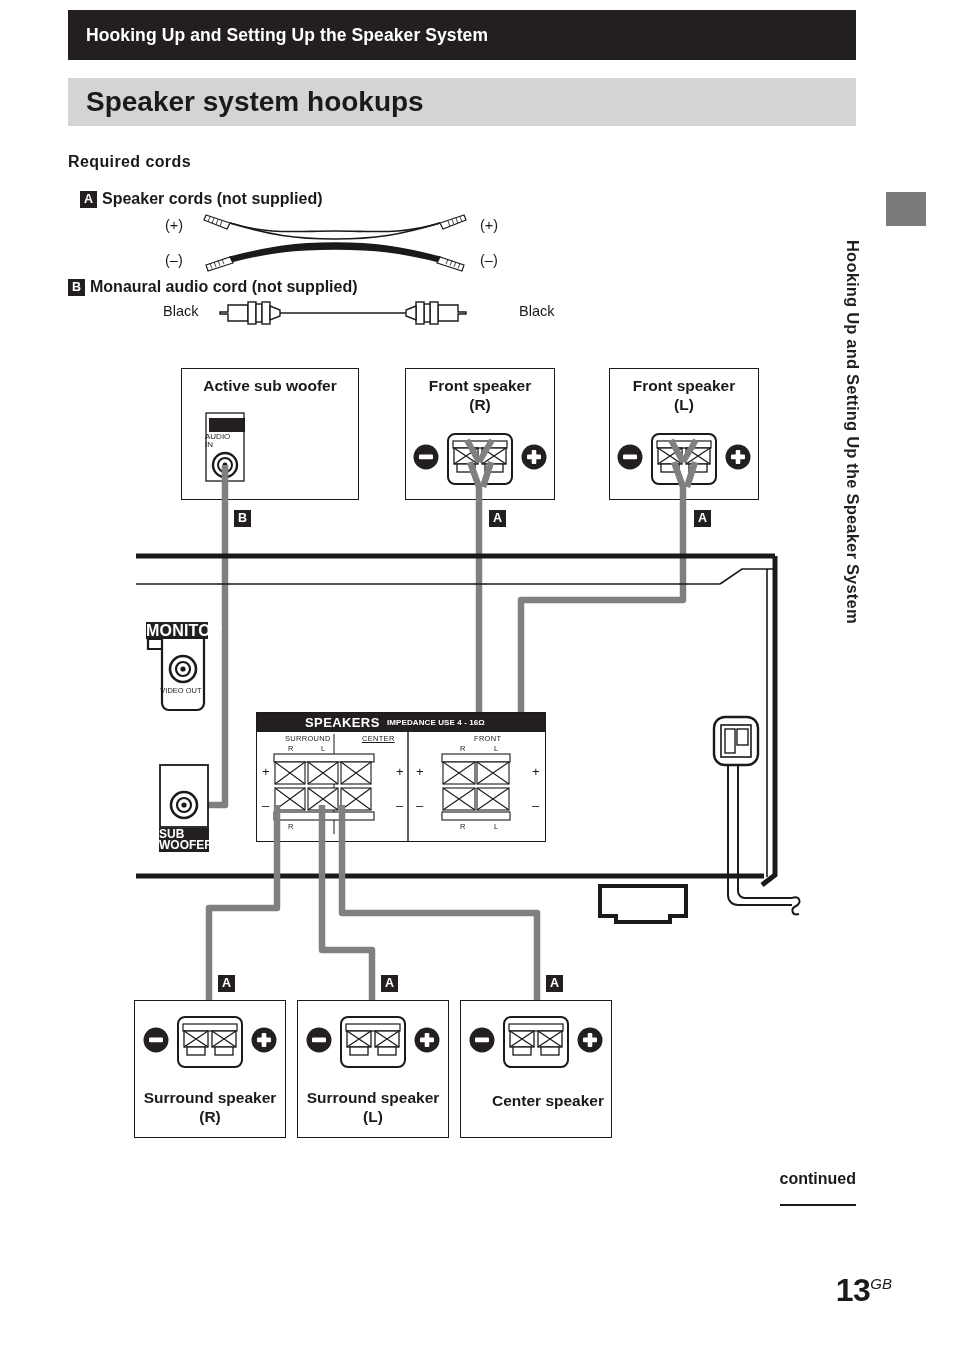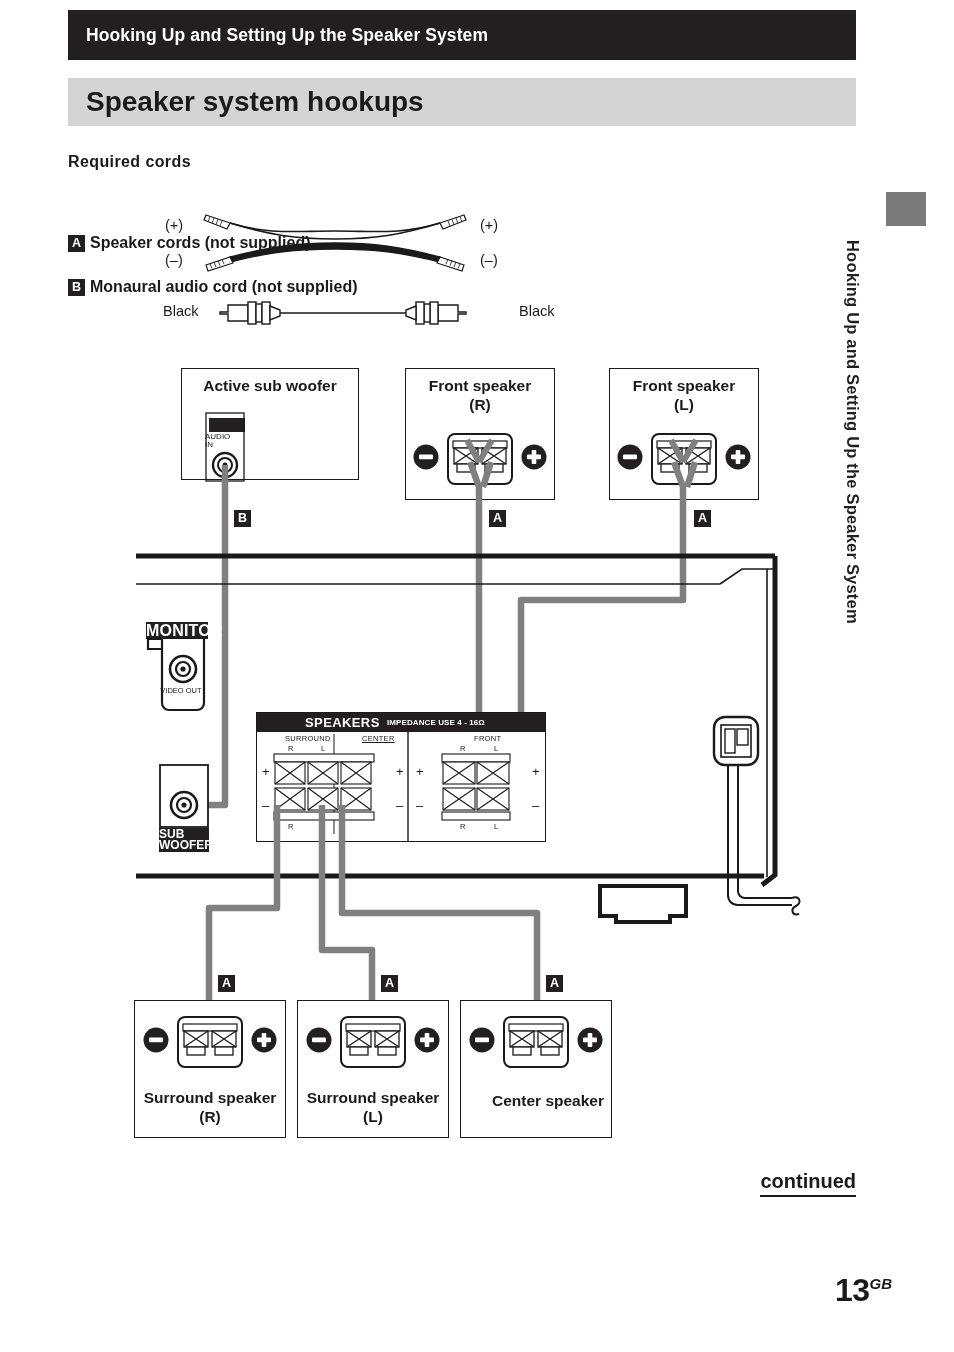--- a/index.html
+++ b/index.html
@@ -50,21 +50,21 @@
     font-size: 16.5px; font-weight: bold; letter-spacing: .2px;
     color: #231f20; white-space: nowrap;
   }
 
   
   #required-title {
     position: absolute; left: 68px; top: 153px;
     font-size: 16px; font-weight: bold; letter-spacing: .4px;
   }
   .cord-heading { position: absolute; font-size: 16px; font-weight: bold; white-space: nowrap; }
-  #cord-a-heading { left: 68px; top: 190px; margin-top: 44px; }
+  #cord-a-heading { left: 80px; top: 190px; }
   #cord-b-heading { left: 68px; top: 278px; }
   .tag {
     display: inline-block;
     background: #231f20; color: #fff;
     font-size: 12.5px; font-weight: bold;
     width: 17px; height: 17px; line-height: 17px;
     text-align: center; vertical-align: 1px;
     margin-right: 5px;
     font-family: "Liberation Sans", sans-serif;
   }
@@ -91,30 +91,30 @@
     position: absolute;
     background: #231f20; color: #fff;
     font-size: 12.5px; font-weight: bold;
     width: 17px; height: 17px; line-height: 17px;
     text-align: center;
   }
 
   
   #continued {
     position: absolute; right: 98px; top: 1170px;
-    font-size: 20px; font-weight: bold;
+    font-size: 16px; font-weight: bold;
     border-bottom: 2px solid #1a1a1a;
-    padding-bottom: 2px;
+    padding-bottom: 16px;
     margin-left: 12px;
   }
   #page-num {
     position: absolute; right: 62px; top: 1272px;
     font-size: 32px; font-weight: bold; letter-spacing: -.5px;
   }
-  #page-num sup { font-size: 15px; font-style: italic; font-weight: bold; letter-spacing: 0; }
+  #page-num sup { font-size: 15px; font-style: italic; font-weight: normal; letter-spacing: 0; }
 </style>
 </head>
 <body>
 
 <div id="chapter-bar">
   <div class="txt">Hooking Up and Setting Up the Speaker System</div>
 </div>
 <div id="section-bar">
   <div class="txt">Speaker system hookups</div>
 </div>
@@ -171,21 +171,21 @@
   </g>
   <g fill="#fff" stroke="#1a1a1a" stroke-width="1.4">
     <path d="M248,14 L240,14 L240,7 L220,7 L220,23 L240,23 L240,16 L248,16 Z"></path>
     <rect x="212" y="4" width="8" height="22"></rect>
     <rect x="206" y="6" width="6" height="18"></rect>
     <rect x="198" y="4" width="8" height="22"></rect>
     <path d="M198,8 L188,12 L188,18 L198,22 Z"></path>
   </g>
 </svg>
 
-<div class="unit-box" id="box-subwoofer" style="left:181px; top:368px; width:178px; height:112px;">
+<div class="unit-box" id="box-subwoofer" style="left:181px; top:368px; width:178px; height:132px;">
   <div class="unit-label" style="top:8px;">Active sub woofer</div>
 </div>
 
 <div style="position:absolute; left:209px; top:418px; width:33px; height:14px; background:#231f20;padding-left:36px;">
   <div style="color:#fff; font-size:9px; font-weight:bold; text-align:center; line-height:14px;">INPUT</div>
 </div>
 <div style="position:absolute; left:205px; top:433px; width:40px; text-align:left; font-size:8px; line-height:1.05; color:#1a1a1a;">
   <span>AUDIO</span><br>
   <span>IN</span>
 </div>

